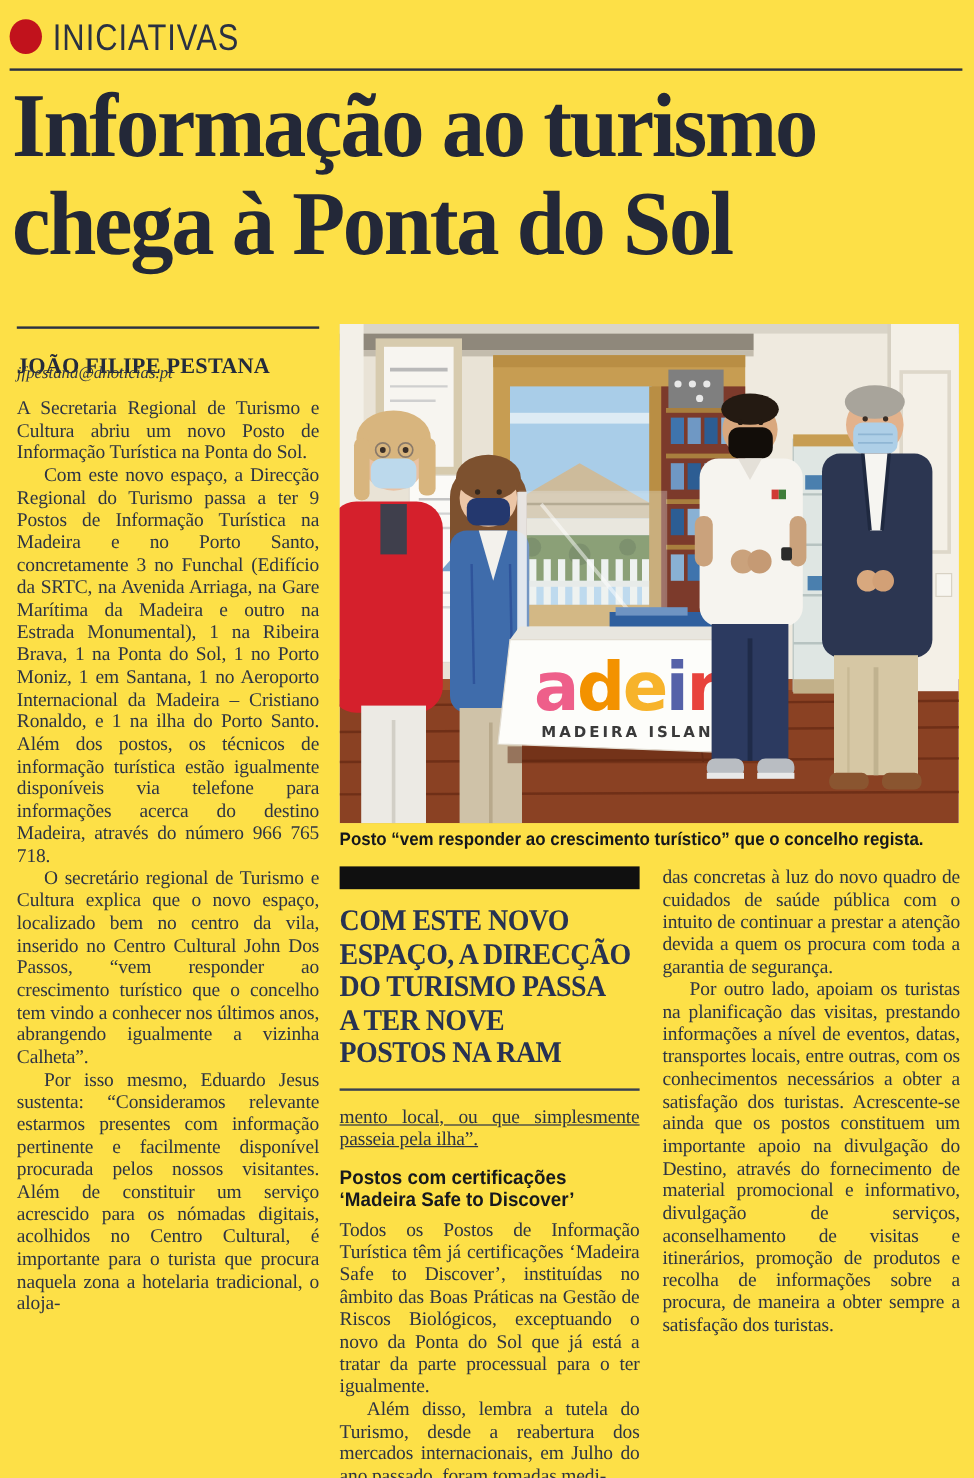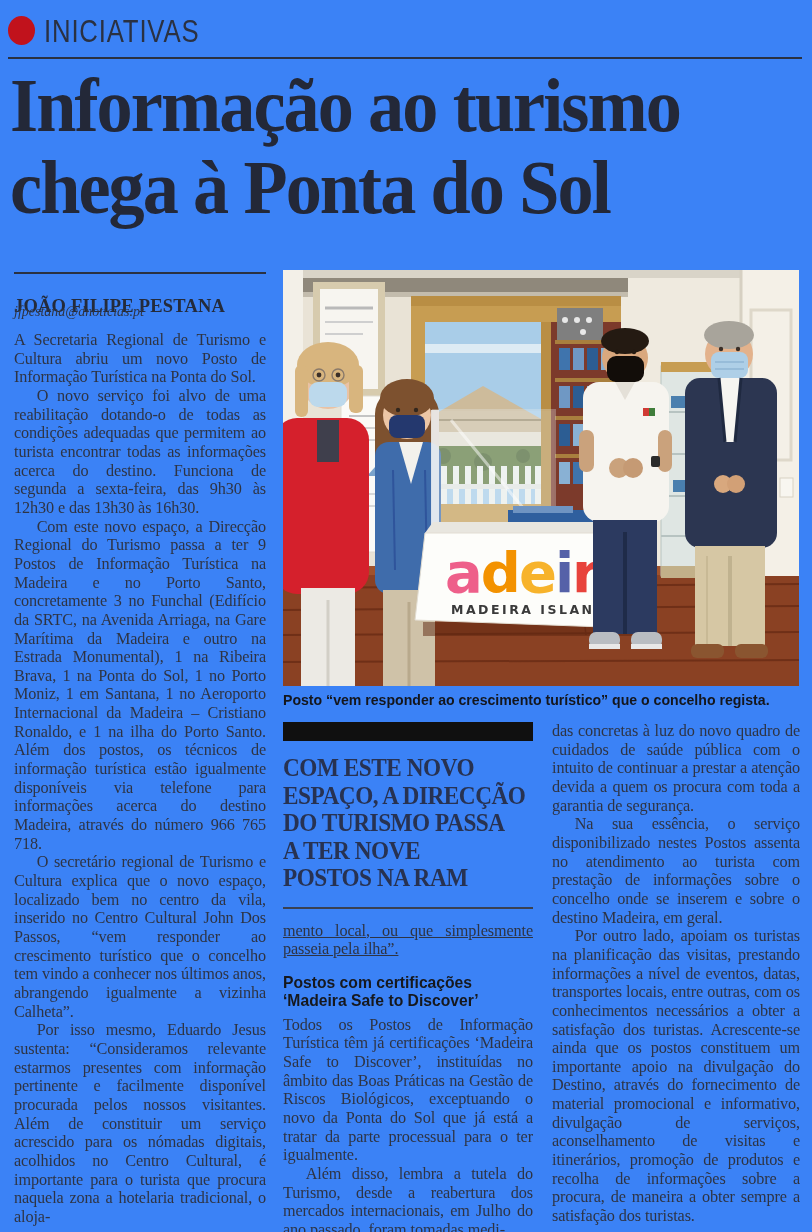--- a/index.html
+++ b/index.html
@@ -1,16 +1,16 @@
 <!DOCTYPE html>
 <html lang="pt"><head>
 <meta charset="utf-8">
 <style>
   html,body{margin:0;padding:0;background:#ffffff;}
-  #page{position:relative;width:812px;height:1232px;background:#3b82f6;overflow:hidden;
+  #page{position:relative;width:812px;height:1232px;background:#fde047;overflow:hidden;
         font-family:"Liberation Serif",serif;color:#2e3444;}
   
   #kicker-dot{position:absolute;left:8px;top:16px;width:27px;height:29px;border-radius:50%;}
   #kicker-label{position:absolute;left:44px;top:14px;font-family:"Liberation Sans",sans-serif;
         font-size:31px;letter-spacing:1px;color:#2a3142;transform:scaleX(.83);transform-origin:left top;white-space:nowrap;}
   #top-rule{position:absolute;left:8px;right:10px;top:57px;height:2px;background:#2a3142;}
   
   #headline{position:absolute;left:10px;top:64px;font-weight:bold;font-size:76px;line-height:82px;
         letter-spacing:-2px;color:#232838;transform:scaleX(.95);transform-origin:left top;white-space:nowrap;}
   
@@ -54,21 +54,20 @@
       <div>Informação ao turismo</div>
       <div>chega à Ponta do Sol</div>
     </div>
 
   <div id="byline-rule"></div>
   <div id="byline-name">JOÃO FILIPE PESTANA</div>
   <div id="byline-email">jfpestana@dnoticias.pt</div>
 
   <div id="left-col" class="bodycol">
       <p>A Secretaria Regional de Turismo e Cultura abriu um novo Posto de Informação Turística na Ponta do Sol.</p>
-      <p>O novo serviço foi alvo de uma reabilitação dotando-o de todas as condições adequadas que permitem ao turista encontrar todas as informações acerca do destino. Funciona de segunda a sexta-feira, das 9h30 às 12h30 e das 13h30 às 16h30.</p>
       <p>Com este novo espaço, a Direcção Regional do Turismo passa a ter 9 Postos de Informação Turística na Madeira e no Porto Santo, concretamente 3 no Funchal (Edifício da SRTC, na Avenida Arriaga, na Gare Marítima da Madeira e outro na Estrada Monumental), 1 na Ribeira Brava, 1 na Ponta do Sol, 1 no Porto Moniz, 1 em Santana, 1 no Aeroporto Internacional da Madeira – Cristiano Ronaldo, e 1 na ilha do Porto Santo. Além dos postos, os técnicos de informação turística estão igualmente disponíveis via telefone para informações acerca do destino Madeira, através do número 966 765 718.</p>
       <p>O secretário regional de Turismo e Cultura explica que o novo espaço, localizado bem no centro da vila, inserido no Centro Cultural John Dos Passos, “vem responder ao crescimento turístico que o concelho tem vindo a conhecer nos últimos anos, abrangendo igualmente a vizinha Calheta”.</p>
       <p>Por isso mesmo, Eduardo Jesus sustenta: “Consideramos relevante estarmos presentes com informação pertinente e facilmente disponível procurada pelos nossos visitantes. Além de constituir um serviço acrescido para os nómadas digitais, acolhidos no Centro Cultural, é importante para o turista que procura naquela zona a hotelaria tradicional, o aloja-</p>
     </div>
 
   <div id="photo">
     <svg width="516" height="416" viewBox="0 0 516 416" xmlns="http://www.w3.org/2000/svg">
 
       <rect x="0" y="0" width="516" height="416" fill="#e9e3d6"></rect>
       <rect x="330" y="0" width="186" height="416" fill="#efeadf"></rect>
@@ -299,17 +298,16 @@
         <div>‘Madeira Safe to Discover’</div>
       </div>
     <div id="mid-body" class="bodycol" style="position:relative;left:0;top:0;width:250px;">
         <p>Todos os Postos de Informação Turística têm já certificações ‘Madeira Safe to Discover’, instituídas no âmbito das Boas Práticas na Gestão de Riscos Biológicos, exceptuando o novo da Ponta do Sol que já está a tratar da parte processual para o ter igualmente.</p>
         <p>Além disso, lembra a tutela do Turismo, desde a reabertura dos mercados internacionais, em Julho do ano passado, foram tomadas medi-</p>
       </div>
   </div>
 
   <div id="right-col" class="bodycol">
       <p>das concretas à luz do novo quadro de cuidados de saúde pública com o intuito de continuar a prestar a atenção devida a quem os procura com toda a garantia de segurança.</p>
-      <p>Na sua essência, o serviço disponibilizado nestes Postos assenta no atendimento ao turista com prestação de informações sobre o concelho onde se inserem e sobre o destino Madeira, em geral.</p>
       <p>Por outro lado, apoiam os turistas na planificação das visitas, prestando informações a nível de eventos, datas, transportes locais, entre outras, com os conhecimentos necessários a obter a satisfação dos turistas. Acrescente-se ainda que os postos constituem um importante apoio na divulgação do Destino, através do fornecimento de material promocional e informativo, divulgação de serviços, aconselhamento de visitas e itinerários, promoção de produtos e recolha de informações sobre a procura, de maneira a obter sempre a satisfação dos turistas.</p>
     </div>
 
 </div>
 
 </body></html>

